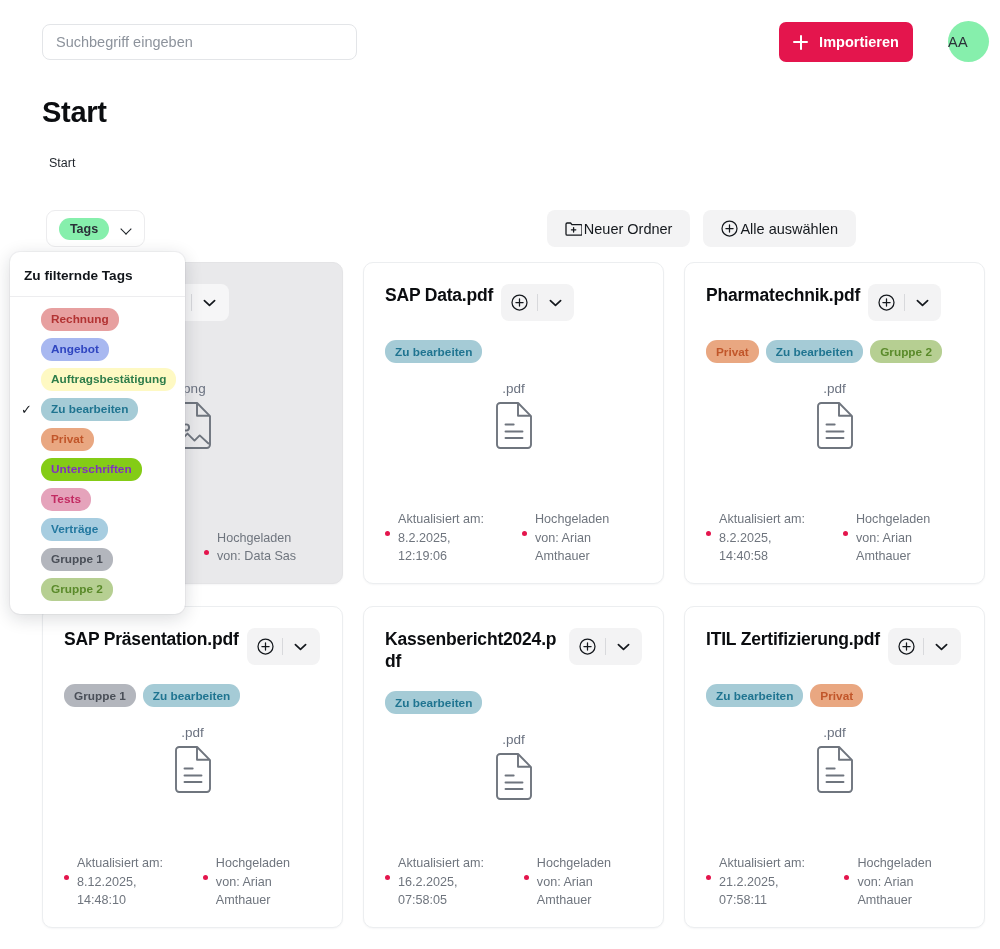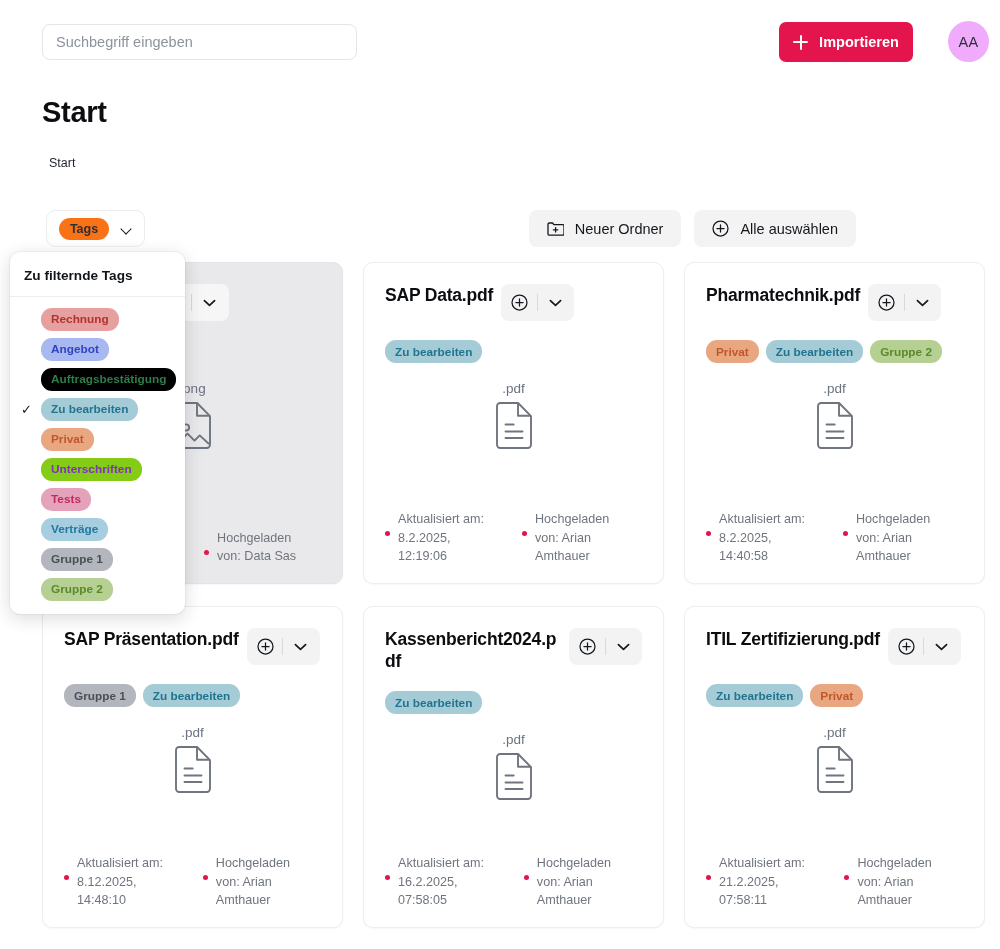--- a/index.html
+++ b/index.html
@@ -44,22 +44,22 @@
   }
   .import-plus::before, .import-plus::after {
     content: ""; position: absolute; background: #fff; border-radius: 1px;
   }
   .import-plus::before { left: 0; top: 6px; width: 15px; height: 2.2px; }
   .import-plus::after { top: 0; left: 6.4px; width: 2.2px; height: 15px; }
 
   .avatar {
     position: absolute; left: 948px; top: 21px;
     width: 41px; height: 41px; border-radius: 50%;
-    background: #f0abfc;
-    display: flex; align-items: center; justify-content: center;
+    background: #86efac;
+    display: flex; align-items: center; 
     font-size: 14.5px; color: #2b3038; letter-spacing: .4px;
     cursor: pointer;
   }
 
   
   .page-title {
     position: absolute; left: 42px; top: 96px;
     font-size: 29px; font-weight: 700; letter-spacing: -0.3px;
     color: #0b0d10;
   }
@@ -70,38 +70,38 @@
 
   
   .tags-filter {
     position: absolute; left: 46px; top: 210px;
     width: 99px; height: 37px;
     background: #ffffff; border: 1px solid #ececee; border-radius: 9px;
     display: flex; align-items: center; justify-content: center; gap: 12px;
     cursor: pointer;
   }
   .tags-chip {
-    background: #f97316; color: #2b3038;
+    background: #86efac; color: #2b3038;
     padding: 4px 11px; border-radius: 11px;
     font-size: 12.5px; font-weight: 600;
   }
   .chev {
     width: 11px; height: 7px; position: relative; display: inline-block;
   }
   .chev::before {
     content: ""; position: absolute; left: 1px; top: 0px;
     width: 7px; height: 7px;
     border-right: 1.9px solid #1c2026; border-bottom: 1.9px solid #1c2026;
     transform: rotate(45deg);
   }
 
   .toolbar-right { position: absolute; right: 12px; top: 210px; display: flex; gap: 13px; }
   .tb-btn {
     height: 37px; background: #f3f3f4; border: none; border-radius: 8px;
-    display: flex; align-items: center; gap: 11px;
+    display: flex; align-items: center; gap: 2px;
     padding: 0 18px;
     font-family: "Liberation Sans", sans-serif;
     font-size: 14.5px; color: #14181d; font-weight: 400;
     cursor: pointer;
   }
   .icon-folder-plus { width: 17px; height: 15px; position: relative; flex:0 0 auto; }
   .icon-circle-plus { width: 17px; height: 17px; flex:0 0 auto; }
 
   
   .grid {
@@ -462,21 +462,21 @@
         <div class="dd-item">
           <span class="dd-check"></span>
           <span class="dd-tag" style="background:#e7a0a0;color:#b23232">Rechnung</span>
         </div>
         <div class="dd-item">
           <span class="dd-check"></span>
           <span class="dd-tag" style="background:#a8b8f0;color:#2f45c0">Angebot</span>
         </div>
         <div class="dd-item">
           <span class="dd-check"></span>
-          <span class="dd-tag" style="background:#000000;color:#2e7d4a">Auftragsbestätigung</span>
+          <span class="dd-tag" style="background:#fef9c3;color:#2e7d4a">Auftragsbestätigung</span>
         </div>
         <div class="dd-item">
           <span class="dd-check">✓</span>
           <span class="dd-tag" style="background:#a5cbd6;color:#1f7490">Zu bearbeiten</span>
         </div>
         <div class="dd-item">
           <span class="dd-check"></span>
           <span class="dd-tag" style="background:#e9a781;color:#c1562a">Privat</span>
         </div>
         <div class="dd-item">

